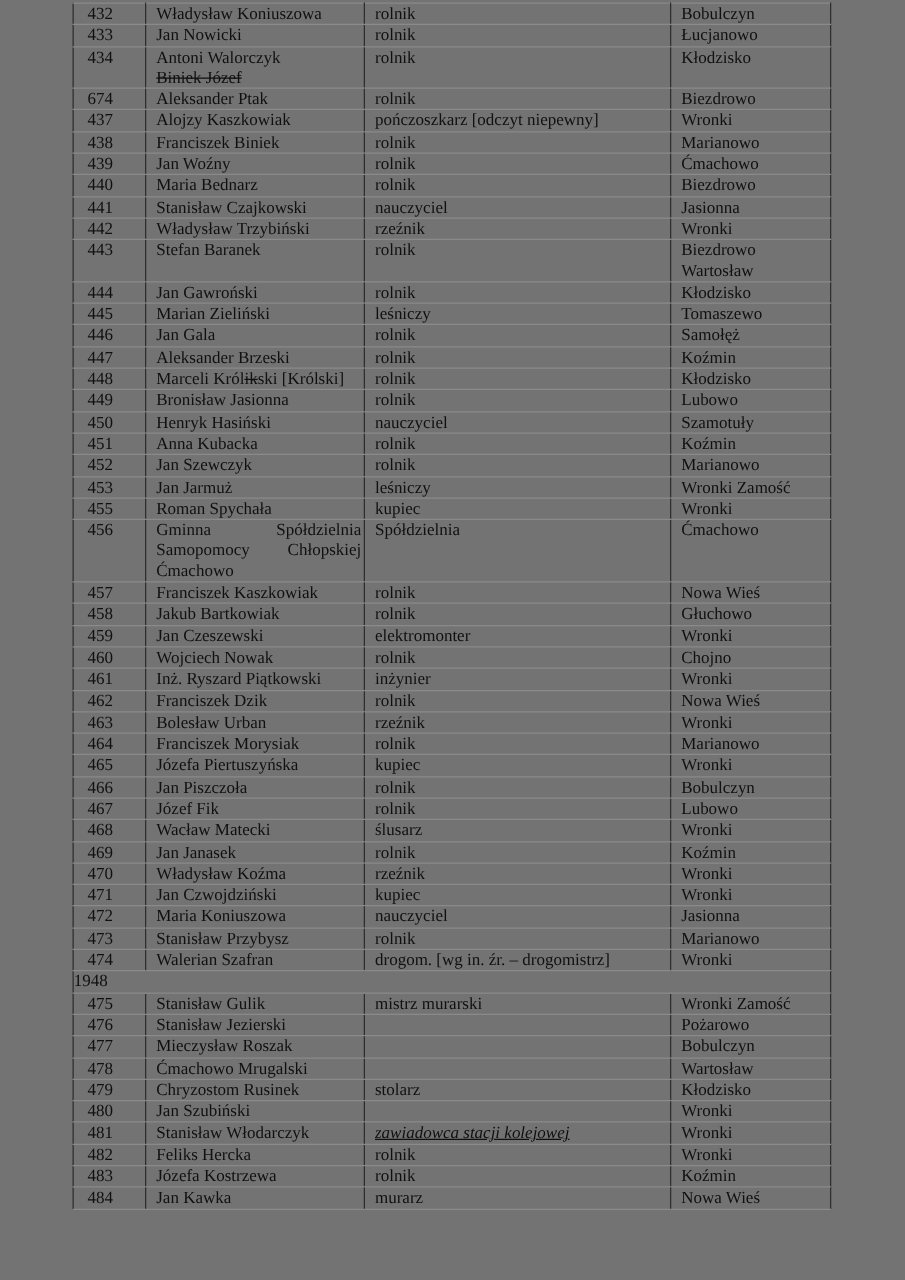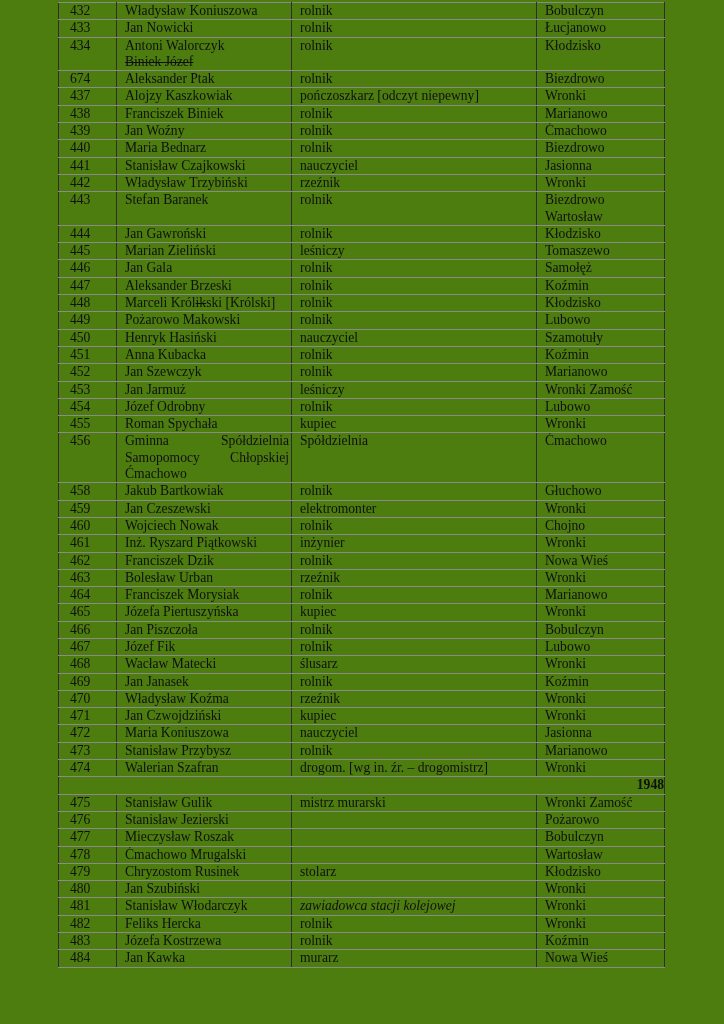--- a/index.html
+++ b/index.html
@@ -4,21 +4,21 @@
 <style>
   html, body {
     margin: 0;
     padding: 0;
     background: #ffffff;
   }
   .page {
     position: relative;
     width: 724px;
     height: 1024px;
-    background: #4d7c0f;
+    background: #737373;
     font-family: "Liberation Serif", serif;
     color: #101010;
     overflow: hidden;
   }
   table.registry {
     position: absolute;
     left: 58px;
     top: 2px;
     width: 606px;
     border-collapse: collapse;
@@ -32,34 +32,34 @@
     line-height: 16.3px;
     vertical-align: top;
     padding: 0 2px 0 8px;
     overflow: hidden;
     white-space: normal;
   }
   table.registry td.no {
     padding-left: 11px;
   }
   table.registry td.year {
-    font-weight: bold;
-    text-align: right;
+    font-weight: normal;
+    text-align: left;
     padding: 0;
   }
   .strike {
     text-decoration: line-through;
     text-decoration-thickness: 1px;
   }
   .line { display: block; }
   .line.justify {
     text-align: justify;
     text-align-last: justify;
   }
-  .italic { font-style: italic; }
+  .italic { font-style: italic; text-decoration: underline; }
 </style>
 </head>
 <body>
 
 <div class="page">
   <table class="registry">
     <colgroup>
       <col style="width:58px">
       <col style="width:175px">
       <col style="width:245px">
@@ -163,21 +163,21 @@
           <td class="place">Koźmin</td>
         </tr>
         <tr>
           <td class="no">448</td>
           <td class="name"><span>Marceli Król</span><span class="strike">ik</span><span>ski [Królski]</span></td>
           <td class="occupation">rolnik</td>
           <td class="place">Kłodzisko</td>
         </tr>
         <tr>
           <td class="no">449</td>
-          <td class="name">Pożarowo Makowski</td>
+          <td class="name">Bronisław Jasionna</td>
           <td class="occupation">rolnik</td>
           <td class="place">Lubowo</td>
         </tr>
         <tr>
           <td class="no">450</td>
           <td class="name">Henryk Hasiński</td>
           <td class="occupation">nauczyciel</td>
           <td class="place">Szamotuły</td>
         </tr>
         <tr>
@@ -190,44 +190,44 @@
           <td class="no">452</td>
           <td class="name">Jan Szewczyk</td>
           <td class="occupation">rolnik</td>
           <td class="place">Marianowo</td>
         </tr>
         <tr>
           <td class="no">453</td>
           <td class="name">Jan Jarmuż</td>
           <td class="occupation">leśniczy</td>
           <td class="place">Wronki Zamość</td>
-        </tr>
-        <tr>
-          <td class="no">454</td>
-          <td class="name">Józef Odrobny</td>
-          <td class="occupation">rolnik</td>
-          <td class="place">Lubowo</td>
         </tr>
         <tr>
           <td class="no">455</td>
           <td class="name">Roman Spychała</td>
           <td class="occupation">kupiec</td>
           <td class="place">Wronki</td>
         </tr>
         <tr>
           <td class="no">456</td>
           <td class="name">
             <div class="line justify">Gminna Spółdzielnia</div>
             <div class="line justify">Samopomocy Chłopskiej</div>
             <div class="line">Ćmachowo</div>
           </td>
           <td class="occupation">Spółdzielnia</td>
           <td class="place">Ćmachowo</td>
         </tr>
         <tr>
+          <td class="no">457</td>
+          <td class="name">Franciszek Kaszkowiak</td>
+          <td class="occupation">rolnik</td>
+          <td class="place">Nowa Wieś</td>
+        </tr>
+        <tr>
           <td class="no">458</td>
           <td class="name">Jakub Bartkowiak</td>
           <td class="occupation">rolnik</td>
           <td class="place">Głuchowo</td>
         </tr>
         <tr>
           <td class="no">459</td>
           <td class="name">Jan Czeszewski</td>
           <td class="occupation">elektromonter</td>
           <td class="place">Wronki</td>

